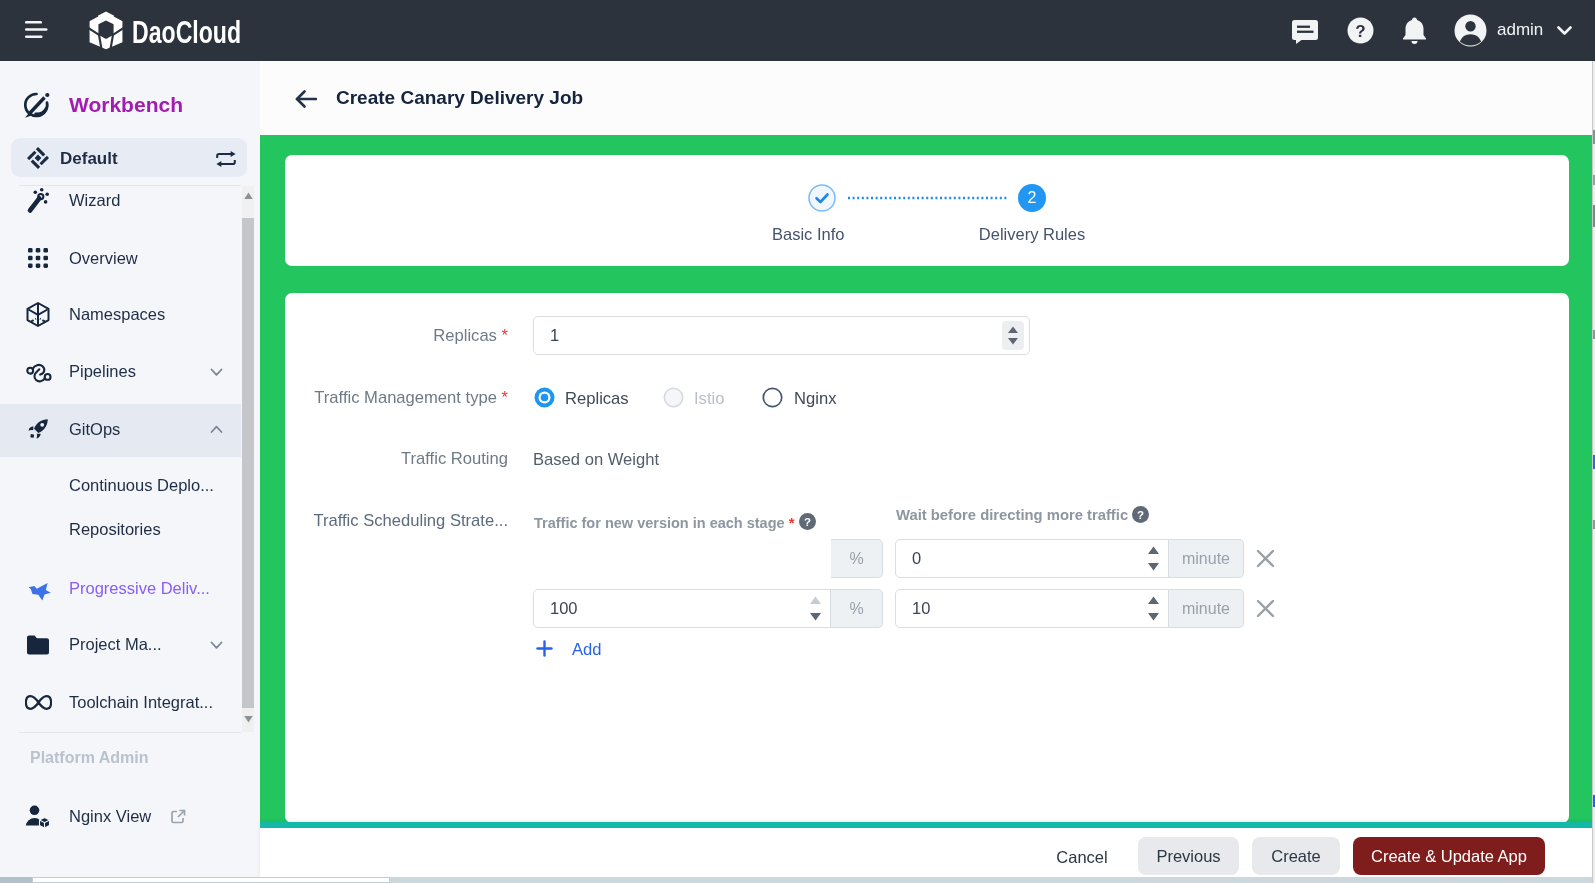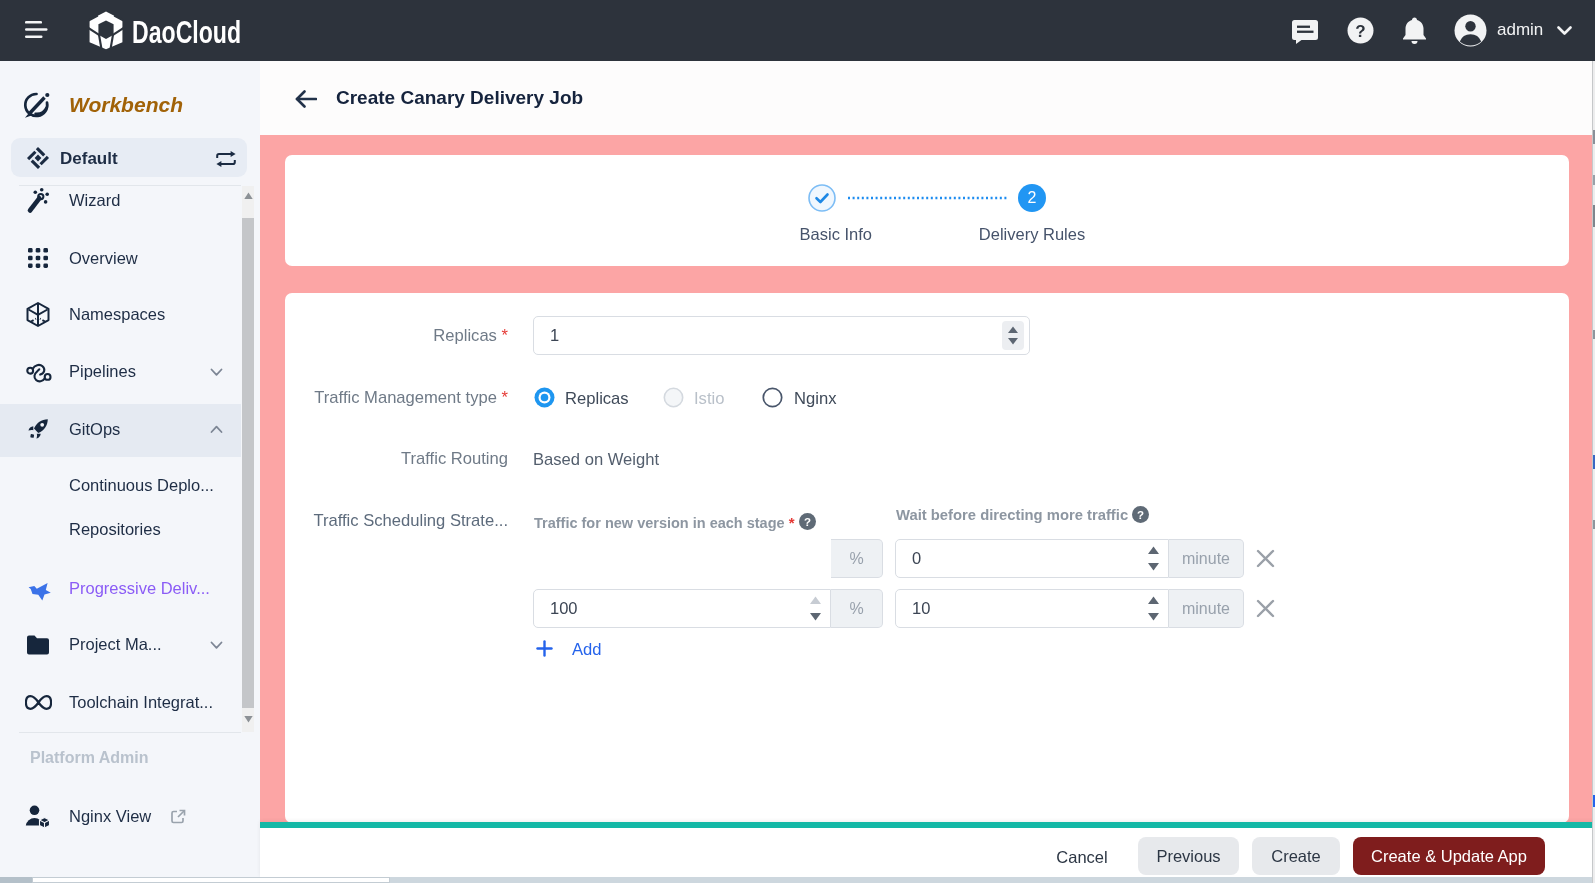--- a/index.html
+++ b/index.html
@@ -10,21 +10,21 @@
 
 #topbar { position:absolute; left:0; top:0; width:1595px; height:61px; background:#2d333c; }
 #topbar .txt { color:#f2f3f4; }
 
 
 #sidebar { position:absolute; left:0; top:61px; width:260px; height:822px; background:#f4f6fa; }
 .menu-label { font-size:16.5px; color:#1e2d45; }
 .default-row { position:absolute; left:11px; top:77px; width:236px; height:39px; background:#e7ecf4; border-radius:9px; }
 
 
-#content { position:absolute; left:260px; top:61px; width:1335px; height:822px; background:#fca5a5; }
+#content { position:absolute; left:260px; top:61px; width:1335px; height:822px; background:#22c55e; }
 #pagehead { position:absolute; left:0; top:0; width:1335px; height:74px; background:#fdfcfc; }
 .card { position:absolute; background:#fff; border-radius:7px; }
 label.f { position:absolute; font-size:16.6px; color:#6f7a87; }
 .red { color:#e53935; }
 .inpbox { position:absolute; background:#fff; border:1px solid #d9dde3; border-radius:5px; }
 .suffix { position:absolute; background:#eef1f4; border:1px solid #d9dde3; color:#98a1ac; font-size:16px; display:flex; align-items:center; justify-content:center; }
 #footer { position:absolute; left:260px; top:822px; width:1522px; height:55px; background:#fff; box-shadow:0 -1px 4px rgba(0,0,0,0.07); border-top:6px solid #14b8a6; }
 .btn { position:absolute; border-radius:8px; font-size:16.5px; display:flex; align-items:center; justify-content:center; }
 </style>
 </head>
@@ -84,21 +84,21 @@
 
 <div id="sidebar">
 
   <svg class="abs" style="left:22px; top:29px;" width="30" height="30" viewBox="0 0 30 30">
     <path d="M25 12.5 a11 11 0 1 1 -10.5 -8.5" stroke="#16263c" stroke-width="2.7" fill="none" stroke-linecap="round"></path>
     <path d="M24.6 17.5 a11 11 0 0 1 -11 6.3" stroke="#16263c" stroke-width="2.7" fill="none" stroke-linecap="round"></path>
     <line x1="7.5" y1="23.5" x2="22.5" y2="7.5" stroke="#16263c" stroke-width="3.4"></line>
     <path d="M7.5 23.5 l-2.2 2.6 l3.6 -1.2 z" fill="#16263c" stroke="#16263c" stroke-width="1.5"></path>
     <circle cx="25.3" cy="5" r="2.1" fill="#16263c"></circle>
   </svg>
-  <div class="abs" style="left:69px; top:32px; font-size:21px; font-weight:bold; color:#a16207;font-style:italic;">Workbench</div>
+  <div class="abs" style="left:69px; top:32px; font-size:21px; font-weight:bold; color:#a21caf;">Workbench</div>
 
   <div class="default-row"></div>
   <svg class="abs" style="left:27px; top:86px;" width="22" height="22" viewBox="0 0 22 22">
     <g transform="rotate(45 11 11)" fill="#1b2b42">
       <rect x="8.6" y="8.6" width="4.8" height="4.8"></rect>
       <rect x="3.2" y="3.2" width="10.4" height="3.1"></rect>
       <rect x="15.7" y="3.2" width="3.1" height="10.4"></rect>
       <rect x="8.4" y="15.7" width="10.4" height="3.1"></rect>
       <rect x="3.2" y="8.4" width="3.1" height="10.4"></rect>
     </g>
@@ -238,21 +238,21 @@
     </svg>
     <div class="abs" style="left:76px; top:26px; font-size:19px; font-weight:bold; color:#15233d;">Create Canary Delivery Job</div>
   </div>
 
   <div class="card" id="stepcard" style="left:25px; top:94px; width:1284px; height:111px;">
 
     <svg class="abs" style="left:523px; top:29px;" width="28" height="28" viewBox="0 0 28 28">
       <circle cx="14" cy="14" r="13" fill="#f0f7fe" stroke="#7dbdf5" stroke-width="1.6"></circle>
       <path d="M8.5 14.2 L12.4 18 L19.5 10.5" stroke="#1e88e5" stroke-width="2.6" fill="none" stroke-linecap="round" stroke-linejoin="round"></path>
     </svg>
-    <div class="abs" style="left:487px; top:70px; width:100px; text-align:right; font-size:16.5px; color:#46536b;">Basic Info</div>
+    <div class="abs" style="left:487px; top:70px; width:100px; text-align:left; font-size:16.5px; color:#46536b;">Basic Info</div>
 
     <svg class="abs" style="left:561px; top:41px;" width="164" height="4" viewBox="0 0 164 4">
       <line x1="2" y1="2" x2="162" y2="2" stroke="#1d8cf0" stroke-width="2.3" stroke-dasharray="2 2.6"></line>
     </svg>
 
     <div class="abs" style="left:733px; top:29px; width:28px; height:28px; border-radius:50%; background:#2196f3; color:#fff; font-size:16px; text-align:center; line-height:28px;">2</div>
     <div class="abs" style="left:677px; top:70px; width:140px; text-align:center; font-size:16.5px; color:#46536b;">Delivery Rules</div>
   </div>
 
   <div class="card" id="formcard" style="left:25px; top:232px; width:1284px; height:530px;">

